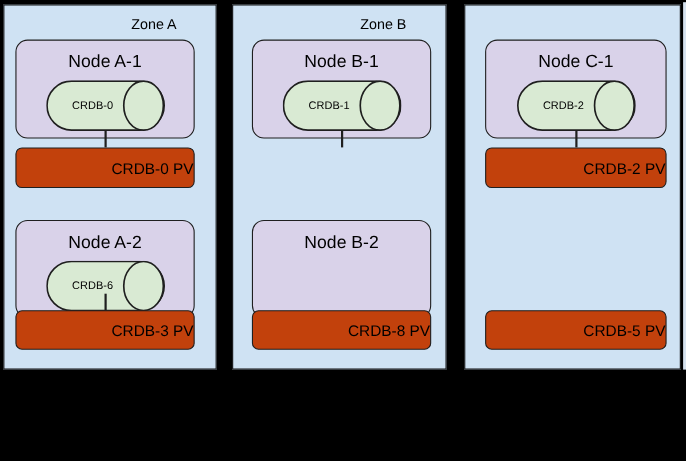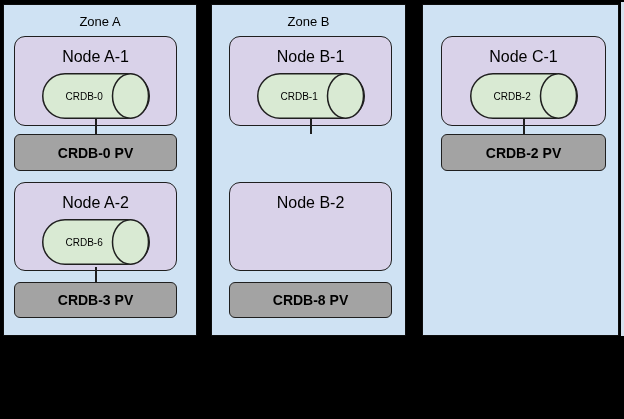--- a/index.html
+++ b/index.html
@@ -13,49 +13,48 @@
     position:absolute; top:4px; height:332px;
     background:#cfe2f3; border:1.5px solid #0d0d0d;
     box-sizing:border-box;
   }
   .zone-a { left:3px;   width:194px; --cl:10px; --cw:163px; }
   .zone-b { left:211px; width:195px; --cl:17px; --cw:163px; }
   .zone-c { left:422px; width:197px; --cl:18px; --cw:165px; }
 
   .zone-label {
     position:absolute; top:9px; left:0; width:100%;
-    text-align:center; font-size:13px; line-height:16px;
+    text-align:center; font-size:13px; line-height:16px;padding-left:40px;
   }
   .node {
     position:absolute; left:var(--cl); width:var(--cw);
     background:#d9d2e9; border:1.5px solid #1f1f1f; border-radius:11px;
     box-sizing:border-box;
   }
   .node-1 { top:31px; height:90px; }
-  .node-2 { top:177px; height:89px; }
+  .node-2 { top:195px; height:89px; }
   .node-label {
     position:absolute; top:12px; left:0; width:100%;
     text-align:center; font-size:16px; line-height:16px;
   }
   .cylinder {
     position:absolute; top:36px; left:50%; transform:translateX(-50%);
     width:108px; height:46px;
   }
   .cyl-label {
     position:absolute; top:0; left:0; width:79%; height:100%;
     display:flex; align-items:center; justify-content:center;
     font-size:10px;
   }
   .pv {
     position:absolute; left:var(--cl); width:var(--cw);
-    background:#a3a3a3; border:1.5px solid #1f1f1f; border-radius:6px;
+    background:#c2410c; border:1.5px solid #1f1f1f; border-radius:6px;
     box-sizing:border-box;
-    display:flex; align-items:center; justify-content:center;
+    display:flex; align-items:center; justify-content:flex-end;
     font-size:14px;
-    font-weight:bold;
   }
   .pv-1 { top:129px; height:37px; }
   .pv-2 { top:277px; height:36px; }
   .connector {
     position:absolute; width:2px; background:#1f1f1f;
     left:calc(var(--cl) + var(--cw)/2 - 1px);
   }
   .conn-1 { top:114px; height:15px; }
   .conn-2 { top:262px; height:15px; }
   .right-strip {
@@ -135,16 +134,19 @@
           <ellipse cx="88.5" cy="23" rx="18" ry="22.25" fill="#d9ead3" stroke="#1f1f1f" stroke-width="1.5"></ellipse>
         </svg>
         <div class="cyl-label">CRDB-2</div>
       </div>
     </div>
     <div class="connector conn-1"></div>
     <div class="pv pv-1">
       <span>CRDB-2 PV</span>
     </div>
 
+    <div class="pv pv-2">
+      <span>CRDB-5 PV</span>
+    </div>
   </div>
 
   <div class="right-strip"></div>
 </div>
 
 </body></html>

